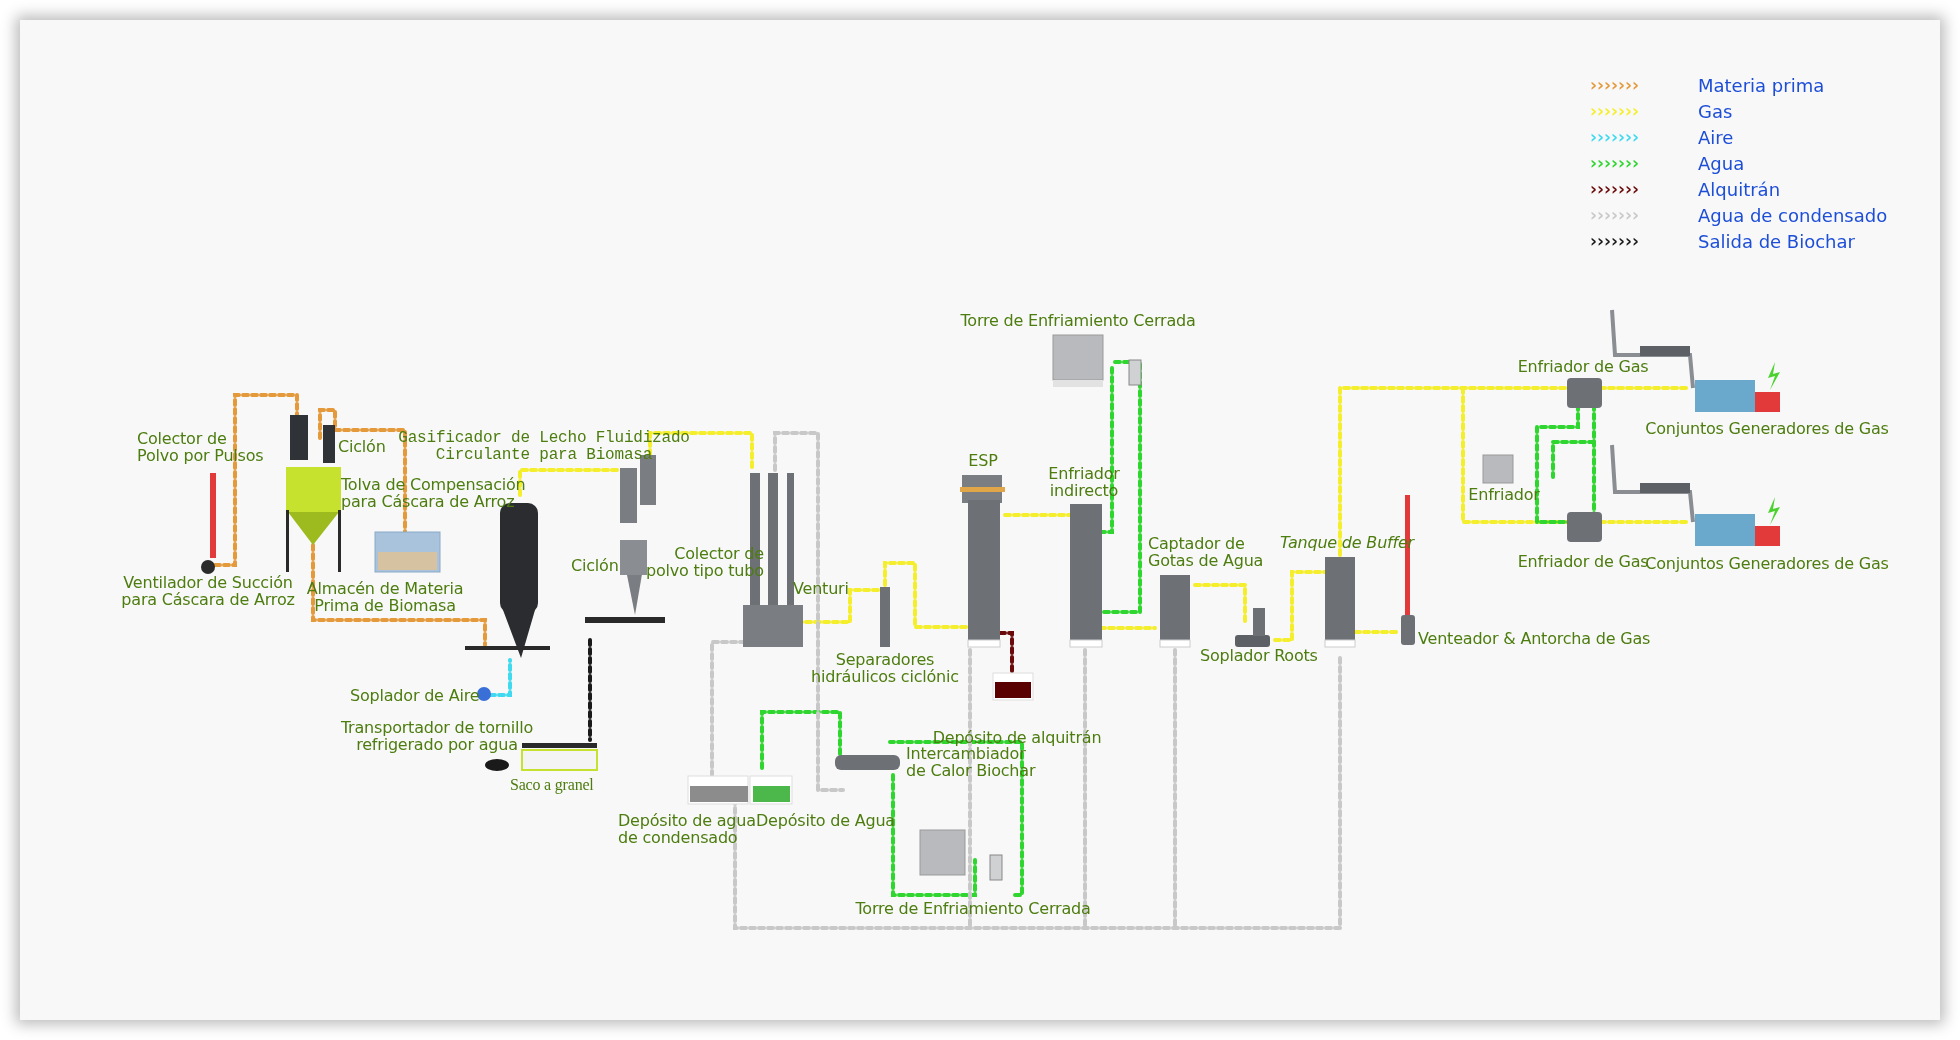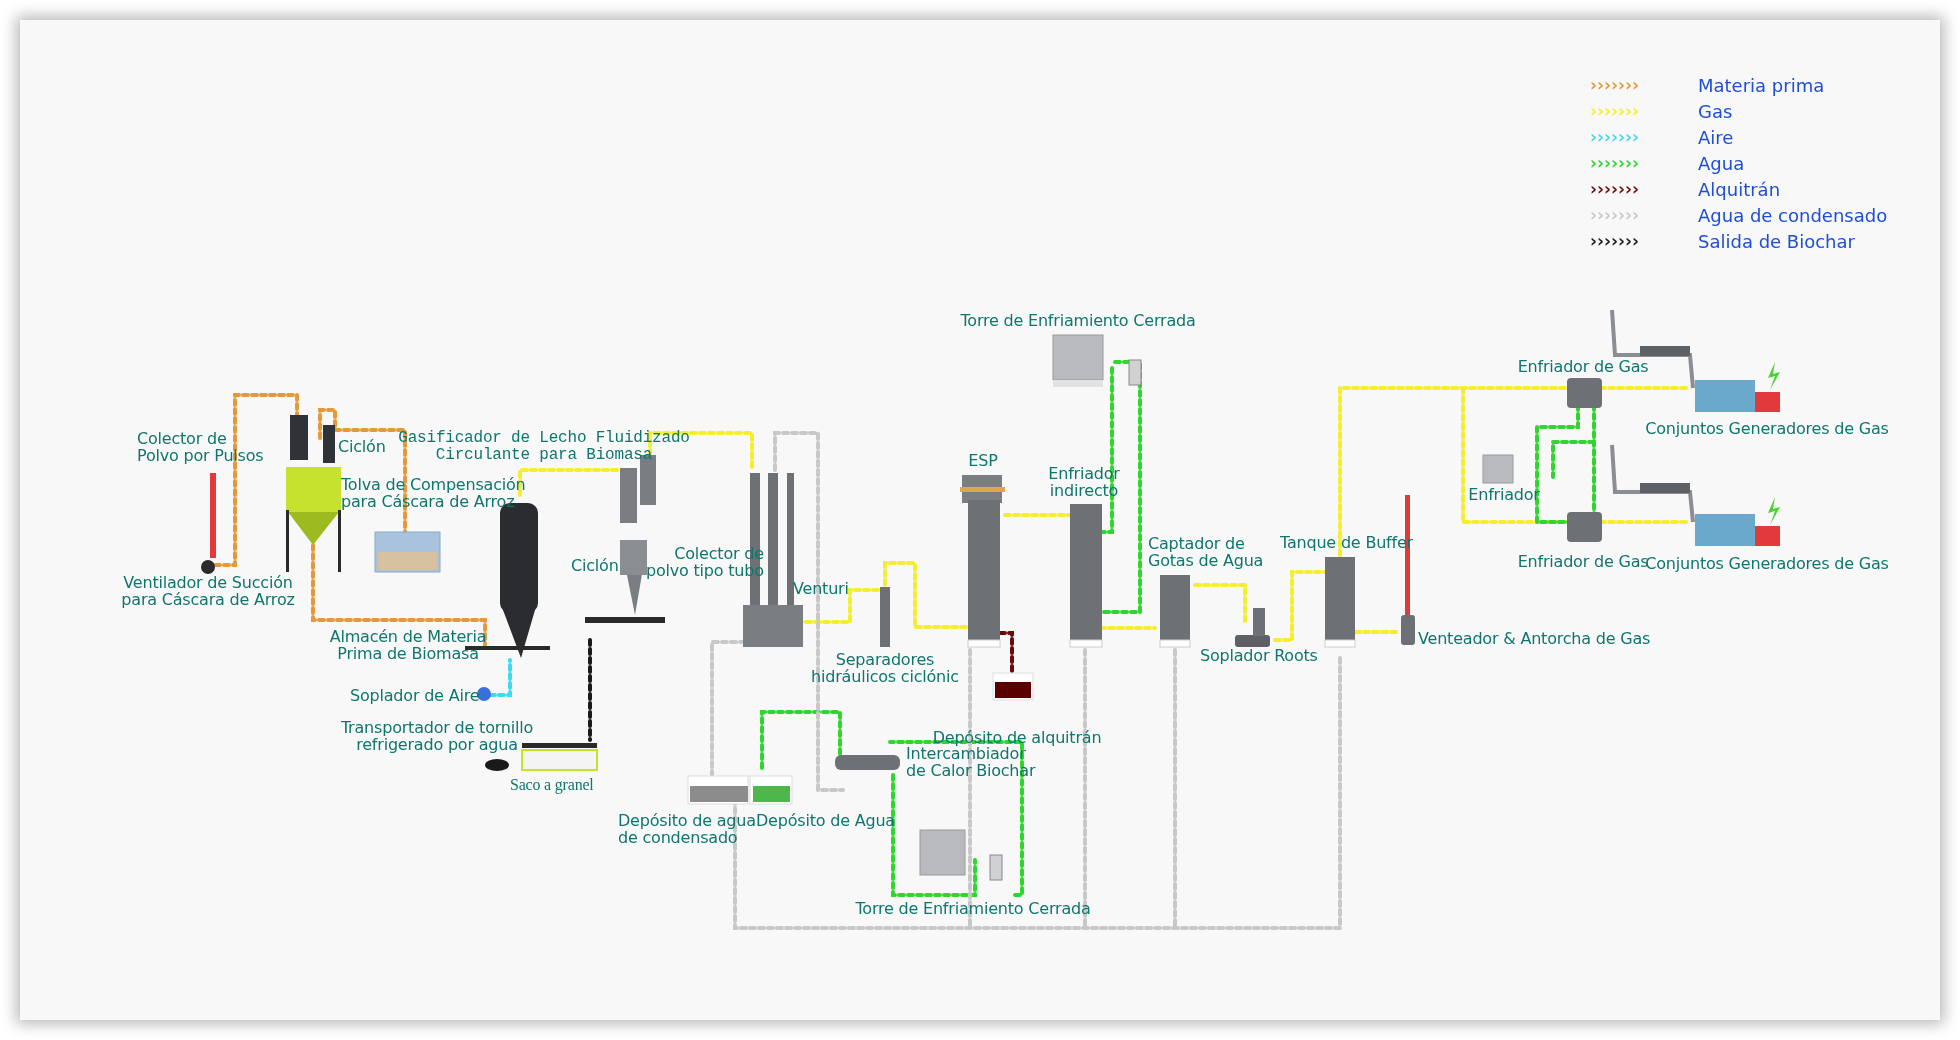--- a/index.html
+++ b/index.html
@@ -1,19 +1,19 @@
 <!DOCTYPE html>
 <html><head>
 <meta charset="utf-8">
 <style>
   html,body{margin:0;padding:0;}
   body{width:1960px;height:1040px;background:#ffffff;position:relative;overflow:hidden;font-family:"DejaVu Sans","Liberation Sans",sans-serif;}
   .panel{position:absolute;left:20px;top:20px;width:1920px;height:1000px;background:#f8f8f8;box-shadow:0 0 14px 4px rgba(0,0,0,0.28);}
   svg.diagram{position:absolute;left:0;top:0;width:1960px;height:1040px;}
-  .lbl{position:absolute;font-size:16px;color:#0f766e;line-height:17px;white-space:nowrap;letter-spacing:-0.2px;}
+  .lbl{position:absolute;font-size:16px;color:#4d7c0f;line-height:17px;white-space:nowrap;letter-spacing:-0.2px;}
   .lbl.c{text-align:center;transform:translateX(-50%);}
   .legend{position:absolute;left:1590px;top:72px;}
   .legend-row{display:flex;align-items:center;height:26px;}
   .legend-arrows{width:100px;font-size:17px;font-weight:bold;letter-spacing:0px;}
   .legend-label{font-size:18px;color:#1d4ed8;margin-left:8px;}
 </style>
 </head>
 <body>
 
 <div class="panel"></div>
@@ -188,21 +188,21 @@
   </div>
 <div class="lbl c" style="left:208px;top:574px;">
     <div>Ventilador de Succión</div>
     <div>para Cáscara de Arroz</div>
   </div>
 <div class="lbl" style="left:338px;top:438px;">Ciclón</div>
 <div class="lbl" style="left:341px;top:476px;">
     <div>Tolva de Compensación</div>
     <div>para Cáscara de Arroz</div>
   </div>
-<div class="lbl c" style="left:408px;top:580px;margin-top:48px;">
+<div class="lbl c" style="left:385px;top:580px;">
     <div>Almacén de Materia</div>
     <div>Prima de Biomasa</div>
   </div>
 <div class="lbl c" style="left:544px;top:430px;font-family:Liberation Mono, monospace;">
     <div>Gasificador de Lecho Fluidizado</div>
     <div>Circulante para Biomasa</div>
   </div>
 <div class="lbl" style="left:571px;top:557px;">Ciclón</div>
 <div class="lbl" style="left:646px;top:545px;text-align:right;">
     <div style="text-align:right">Colector de</div>
@@ -234,19 +234,19 @@
 <div class="lbl c" style="left:983px;top:452px;">ESP</div>
 <div class="lbl c" style="left:1084px;top:465px;">
     <div>Enfriador</div>
     <div>indirecto</div>
   </div>
 <div class="lbl" style="left:1148px;top:535px;">
     <div>Captador de</div>
     <div>Gotas de Agua</div>
   </div>
 <div class="lbl" style="left:1200px;top:647px;">Soplador Roots</div>
-<div class="lbl" style="left:1280px;top:534px;">Tanque de Buffer</div>
+<div class="lbl" style="left:1280px;top:534px;font-style:italic;">Tanque de Buffer</div>
 <div class="lbl" style="left:1418px;top:630px;">Venteador &amp; Antorcha de Gas</div>
 <div class="lbl c" style="left:1583px;top:358px;">Enfriador de Gas</div>
 <div class="lbl c" style="left:1583px;top:553px;">Enfriador de Gas</div>
 <div class="lbl c" style="left:1504px;top:486px;">Enfriador</div>
 <div class="lbl c" style="left:1767px;top:420px;">Conjuntos Generadores de Gas</div>
 <div class="lbl c" style="left:1767px;top:555px;">Conjuntos Generadores de Gas</div>
 
 </body></html>

